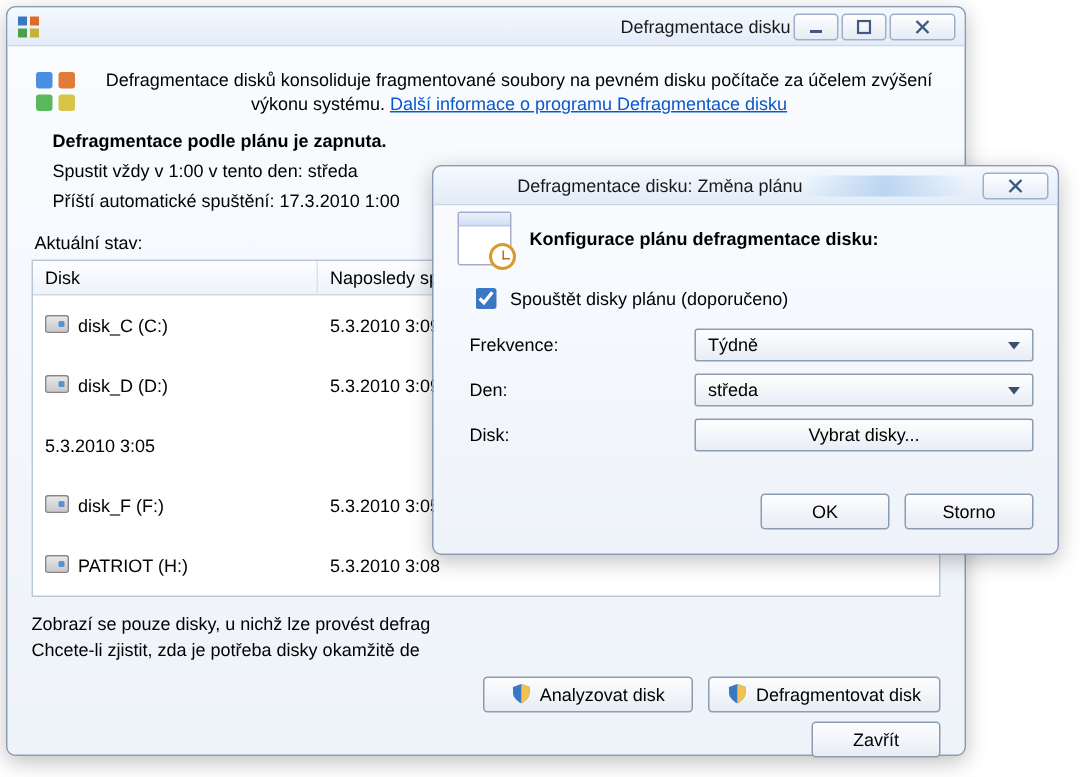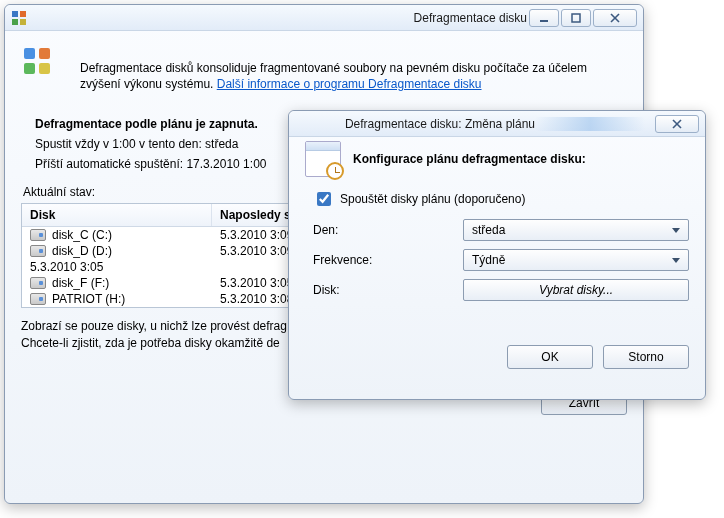--- a/index.html
+++ b/index.html
@@ -54,43 +54,43 @@
     display:flex; align-items:center; justify-content:center;
     color:#3d5a80;
     font-weight:bold;
   }
   .winbtn.wide { width: 44px; }
   .content { padding: 12px 16px 14px 16px; color:#000; }
   .intro { display:flex; gap:12px; margin: 2px 0 10px 0; }
   .intro .icon-big {
     width:32px; height:32px; flex:0 0 32px;
   }
-  .intro p { margin:15px; line-height:1.35; }
+  .intro p { margin:0; line-height:1.35;text-align:center; }
   .link { color:#0a58ca; text-decoration: underline; cursor:pointer; }
   .label-plan { margin: 4px 0 6px 2px; }
   .section-indent { margin-left: 14px; }
   .bold { font-weight:700; }
   .sched-line { margin: 6px 0; }
   .status-label { margin: 14px 0 4px 2px; }
   .disk-table {
     border: 1px solid #b9c6d6;
     background: #fff;
     width: 100%;
   }
   .disk-header {
     display:flex;
     background: linear-gradient(#fcfdff,#eef3fa);
     border-bottom: 1px solid #cfd9e6;
     font-weight:400;
   }
-  .disk-header .col { padding: 4px 8px; border-right:1px solid #dbe3ee;font-weight:bold; }
+  .disk-header .col { padding: 4px 8px; border-right:1px solid #dbe3ee; }
   .col-disk { flex: 0 0 190px; }
   .col-date { flex: 1; }
   .disk-row { display:flex; padding: 1px 0; }
-  .disk-row .cell { padding: 0 8px; display:flex; align-items:center; gap:6px; }
+  .disk-row .cell { padding: 12px 8px; display:flex; gap:6px; }
   .drive-icon {
     width:16px; height:12px;
     background: linear-gradient(#e8e8e8,#c9c9c9);
     border:1px solid #888; border-radius:2px;
     position:relative; display:inline-block;
   }
   .drive-icon::after {
     content:""; position:absolute; right:2px; top:3px; width:4px; height:4px;
     background:#5a90d8; border-radius:1px;
   }
@@ -103,21 +103,21 @@
     border-radius:3px;
     display:flex; align-items:center; justify-content:center; gap:6px;
     padding: 0 12px;
     color:#000;
   }
   .btn.small { min-width: 86px; }
   .shield {
     width:13px; height:13px; display:inline-block;
   }
   
-  #dlg { left: 288px; top: 110px; width: 418px; height: 290px; z-index: 5; }
+  #dlg { left: 288px; top: 110px; width: 418px; height: 260px; z-index: 5; }
   #main { left: 4px; top: 4px; width: 640px; height: 500px; z-index: 1; }
   .dlg-body { padding: 0 16px 12px 16px; }
   .dlg-head { display:flex; gap:12px; align-items:center; margin: 4px 0 12px 0; }
   .calendar-icon {
     width:36px; height:36px; flex:0 0 36px;
     background:#fff; border:1px solid #aac; position:relative; border-radius:2px;
   }
   .calendar-icon::before {
     content:""; position:absolute; top:0; left:0; right:0; height:8px;
     background:linear-gradient(#e9f1fb,#cfe0f4);
@@ -141,21 +141,21 @@
     flex:1; height:22px;
     border:1px solid #8c9cb1; border-radius:2px;
     background:linear-gradient(#fefefe,#e8eef6);
     display:flex; align-items:center; justify-content:space-between;
     padding:0 8px;
   }
   .chev {
     width:0; height:0; border-left:4px solid transparent; border-right:4px solid transparent;
     border-top:5px solid #3a506b;
   }
-  .dlg-btns { display:flex; justify-content:flex-end; gap:10px; margin-top:44px; }
+  .dlg-btns { display:flex; justify-content:flex-end; gap:10px; margin-top:28px; }
   .title-icon { width:16px; height:16px; }
   input[type=checkbox] { width:14px; height:14px; accent-color:#3a78c4; }
 </style>
 </head>
 <body>
 
 <div id="main" class="window">
   <div class="titlebar">
     <svg class="title-icon" viewBox="0 0 16 16">
       <rect x="1" y="1" width="6" height="6" fill="#3a78c4"></rect>
@@ -295,36 +295,36 @@
       <div class="bold">Konfigurace plánu defragmentace disku:</div>
     </div>
 
     <div class="chk-row">
       <input type="checkbox" checked="" style="">
       <span>Spouštět disky plánu (doporučeno)</span>
     </div>
 
     <div class="form-grid">
       <div class="form-row">
+        <div class="flab">Frekvence:</div>
+        <div class="select">
+          <span>Týdně</span>
+          <span class="chev"></span>
+        </div>
+      </div>
+      <div class="form-row">
         <div class="flab">Den:</div>
         <div class="select">
           <span>středa</span>
           <span class="chev"></span>
         </div>
       </div>
       <div class="form-row">
-        <div class="flab">Frekvence:</div>
-        <div class="select">
-          <span>Týdně</span>
-          <span class="chev"></span>
-        </div>
-      </div>
-      <div class="form-row">
         <div class="flab">Disk:</div>
-        <div class="select" style="justify-content:center;font-style:italic;">
+        <div class="select" style="justify-content:center;">
           <span>Vybrat disky...</span>
         </div>
       </div>
     </div>
 
     <div class="dlg-btns">
       <div class="btn small">
           <span>OK</span>
         </div>
       <div class="btn small">

